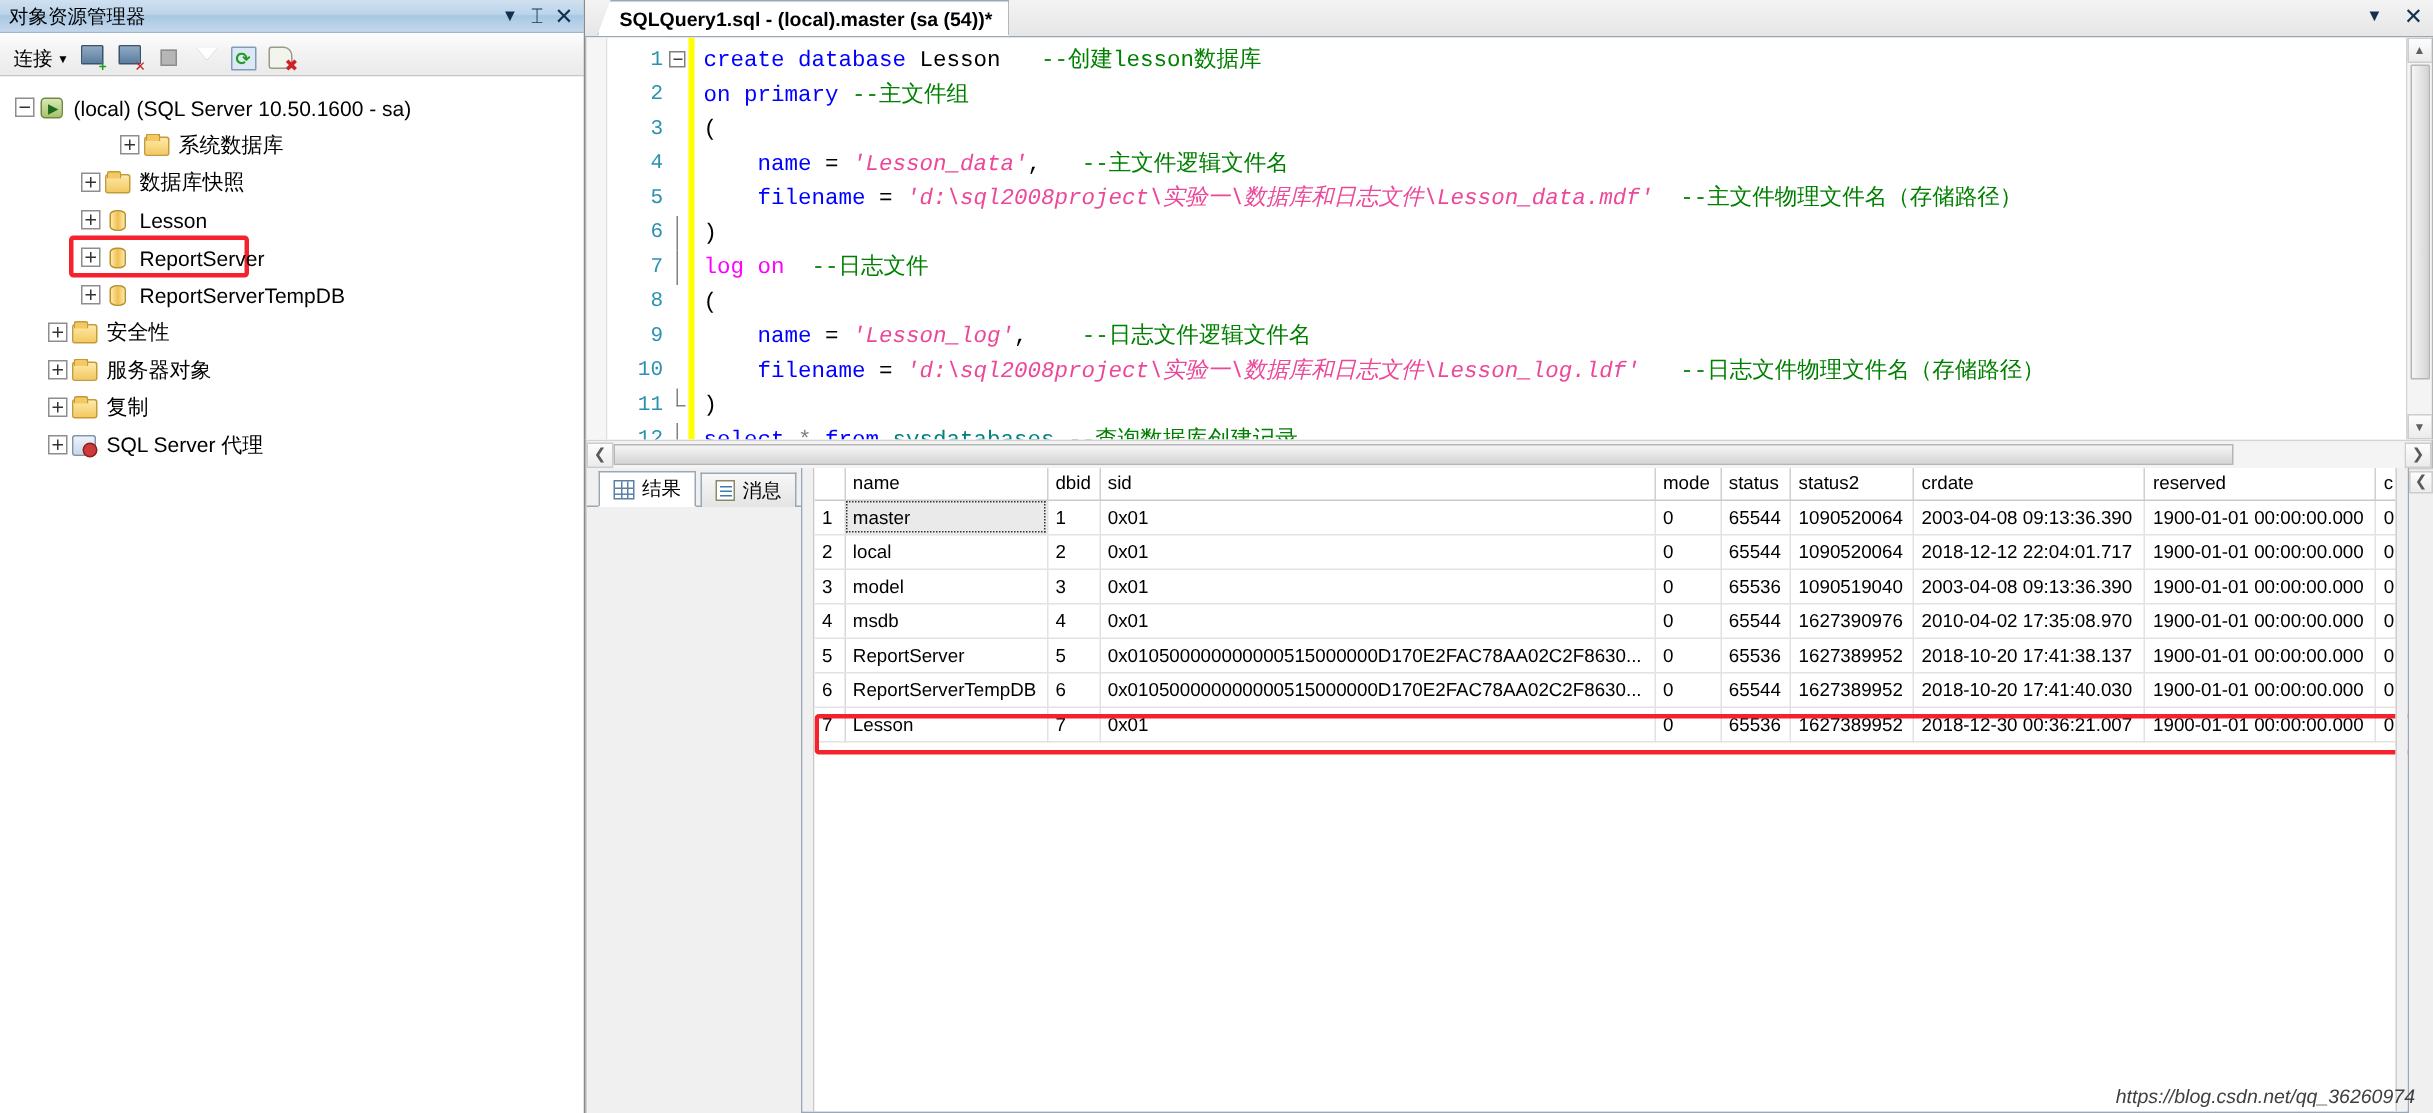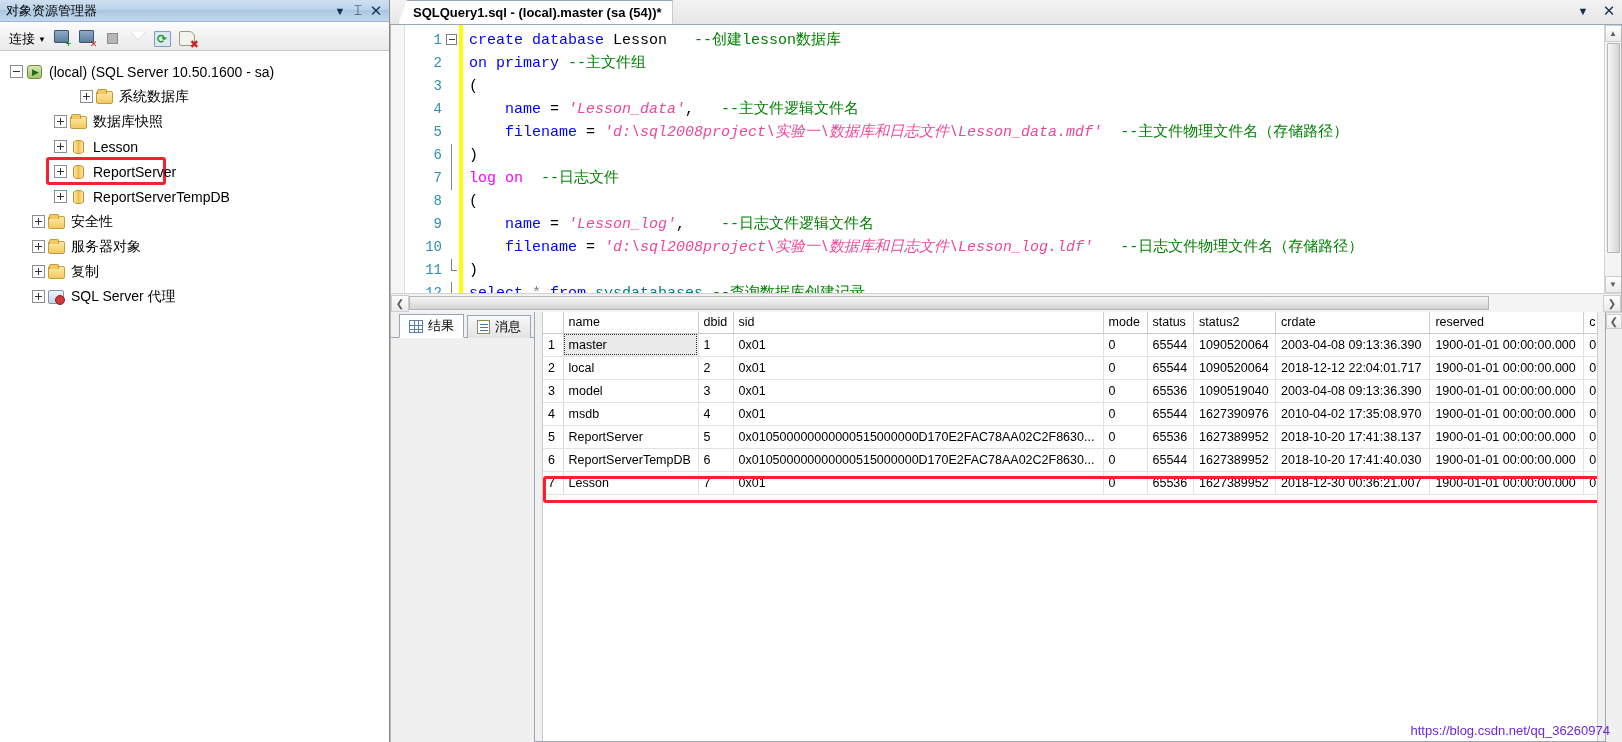--- a/index.html
+++ b/index.html
@@ -180,22 +180,22 @@
     padding: 2px 5px; height: 23px; white-space: nowrap; overflow: hidden;
     color: #000; background: #fff;
   }
   table.rgrid td.rownum { text-align: left; color: #000; background: #fff; border-right: 1px solid #d8d8d8; }
   td.cell-selected { background: #eaeaea !important; outline: 1px dotted #333; outline-offset: -2px; }
 
   .res-hscroll { height: 17px; background: #f0f0f0; display: flex; align-items: center; border-top: 1px solid #d0d0d0; }
 
   .watermark {
     position: absolute; right: 12px; bottom: 4px;
-    font-size: 13px; color: #6d28d9; white-space: nowrap;
-    pointer-events: none; z-index: 30;
+    font-size: 13px; color: #404040; white-space: nowrap;
+    pointer-events: none; z-index: 30; font-style: italic;
   }
 
   .right-edge-scroll { position: absolute; right: 0; top: 0; bottom: 0; width: 8px; background: #f0f0f0; border-left: 1px solid #cfcfcf; }
 </style>
 </head>
 <body>
 
 <div id="app">
 
   <div id="object-explorer">

